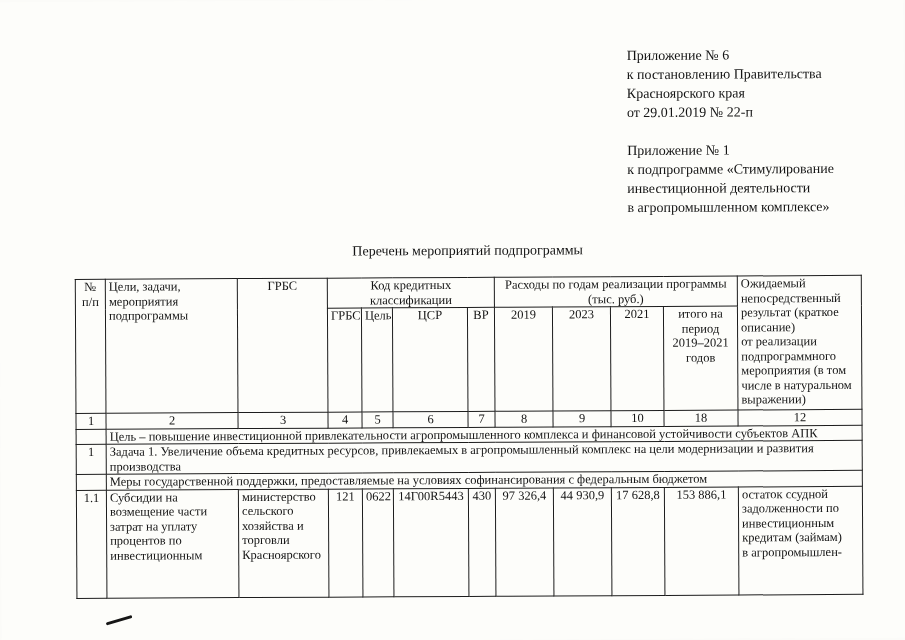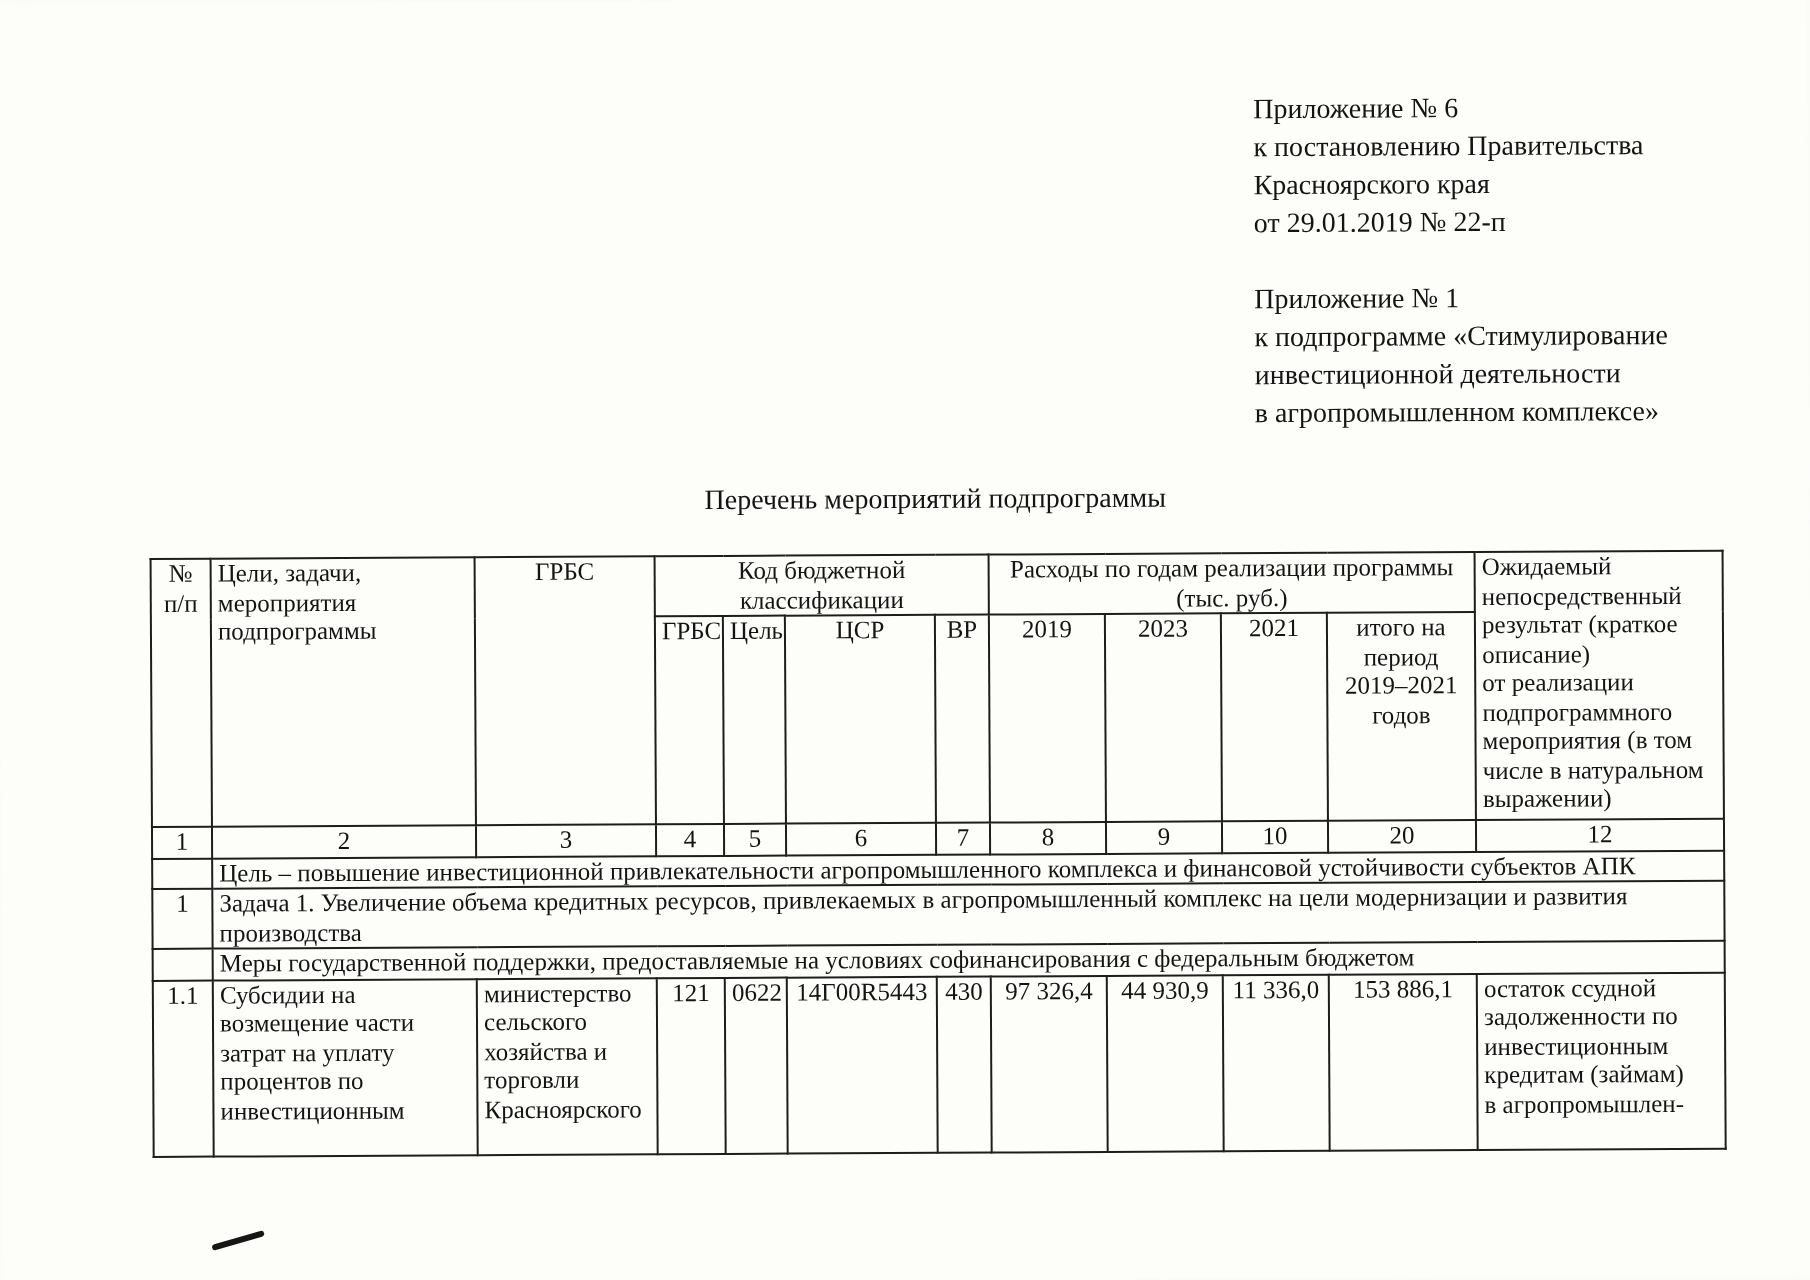--- a/index.html
+++ b/index.html
@@ -51,21 +51,21 @@
     overflow: hidden;
   }
   .c { text-align: center; }
   .l { text-align: left; }
   .pre { white-space: pre-line; }
   tr.h1 > td { height: 30px; }
   tr.h2 > td { height: 104px; }
   tr.nums > td { height: 15px; padding: 0 1px; }
   tr.sect > td { height: 15px; }
   tr.task > td { height: 29px; }
-  tr.datarow > td { height: 88px; margin-top: 43px; }
+  tr.datarow > td { height: 108px; margin-top: 43px; }
   .scan-mark {
     position: absolute;
     left: 104px;
     top: 617px;
     width: 27px;
     height: 3px;
     background: #161616;
     border-radius: 2px;
     transform: rotate(-16deg);
   }
@@ -102,21 +102,21 @@
       <col style="width:124px">
     </colgroup>
     <tbody>
       <tr class="h1">
         <td rowspan="2" class="c pre">№
 п/п</td>
         <td rowspan="2" class="l pre">Цели, задачи,
 мероприятия
 подпрограммы</td>
         <td rowspan="2" class="c">ГРБС</td>
-        <td colspan="4" class="c pre">Код бюджетной
+        <td colspan="4" class="c pre">Код кредитных
 классификации</td>
         <td colspan="4" class="c pre">Расходы по годам реализации программы
 (тыс. руб.)</td>
         <td rowspan="2" class="l pre">Ожидаемый
 непосредственный
 результат (краткое
 описание)
 от реализации
 подпрограммного
 мероприятия (в том
@@ -140,21 +140,21 @@
         <td class="c">1</td>
         <td class="c">2</td>
         <td class="c">3</td>
         <td class="c">4</td>
         <td class="c">5</td>
         <td class="c">6</td>
         <td class="c">7</td>
         <td class="c">8</td>
         <td class="c">9</td>
         <td class="c">10</td>
-        <td class="c">20</td>
+        <td class="c">18</td>
         <td class="c">12</td>
       </tr>
       <tr class="sect">
         <td></td>
         <td colspan="11" class="l">Цель – повышение инвестиционной привлекательности агропромышленного комплекса и финансовой устойчивости субъектов АПК</td>
       </tr>
       <tr class="task">
         <td class="c">1</td>
         <td colspan="11" class="l pre">Задача 1. Увеличение объема кредитных ресурсов, привлекаемых в агропромышленный комплекс на цели модернизации и развития
 производства</td>
@@ -174,21 +174,21 @@
 сельского
 хозяйства и
 торговли
 Красноярского</td>
         <td class="c">121</td>
         <td class="c">0622</td>
         <td class="c">14Г00R5443</td>
         <td class="c">430</td>
         <td class="c">97 326,4</td>
         <td class="c">44 930,9</td>
-        <td class="c">11 336,0</td>
+        <td class="c">17 628,8</td>
         <td class="c">153 886,1</td>
         <td class="l pre">остаток ссудной
 задолженности по
 инвестиционным
 кредитам (займам)
 в агропромышлен-</td>
       </tr>
     </tbody>
   </table>
 

